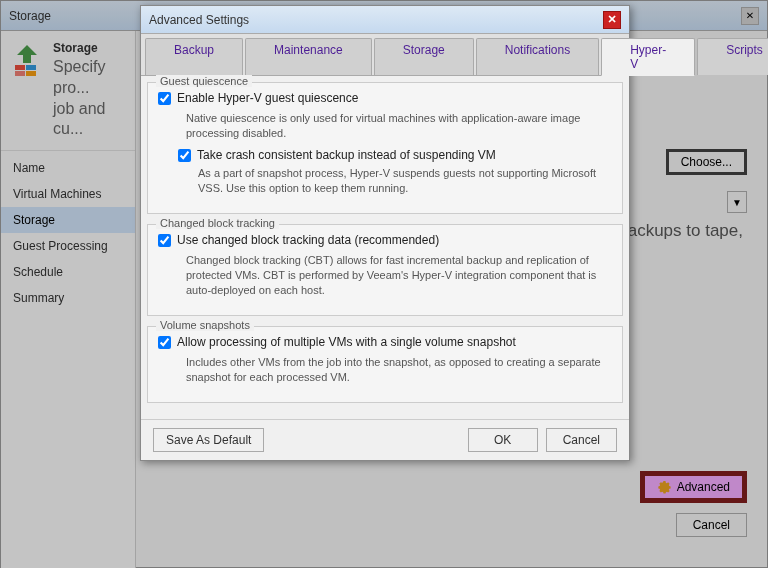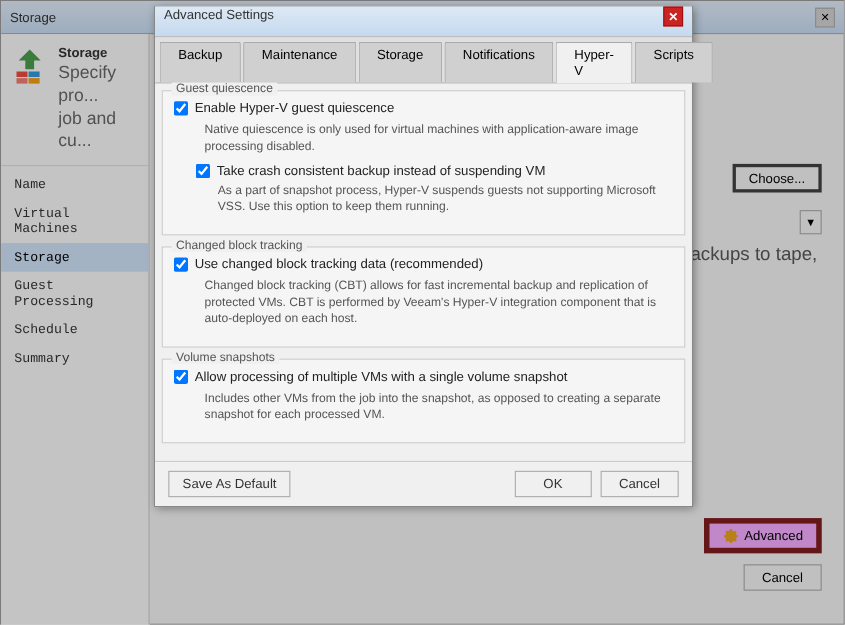--- a/index.html
+++ b/index.html
@@ -94,21 +94,20 @@
 
     .sidebar-nav {
       padding: 4px 0;
     }
 
     .sidebar-item {
       padding: 6px 12px;
       cursor: pointer;
       color: #333;
       font-size: 12px;
-      font-family: Liberation Mono, monospace;
     }
 
     .sidebar-item.active {
       background: #cde0f5;
       color: #000;
     }
 
     
     .main-area {
       position: absolute;
@@ -139,21 +138,21 @@
       width: 490px;
       background: #f0f0f0;
       border: 1px solid #888;
       box-shadow: 2px 2px 8px rgba(0,0,0,0.4);
     }
 
     .dialog-titlebar {
       background: linear-gradient(to bottom, #dde9f5, #c5d9ef);
       height: 28px;
       display: flex;
-      align-items: flex-start;
+      align-items: center;
       justify-content: space-between;
       padding: 0 8px;
       border-bottom: 1px solid #aaa;
     }
 
     .dialog-title {
       font-size: 12px;
       color: #333;
       font-weight: normal;
     }
@@ -174,27 +173,27 @@
 
     
     .tabs-container {
       display: flex;
       background: #e0e0e0;
       border-bottom: 1px solid #aaa;
       padding: 4px 4px 0 4px;
     }
 
     .tab {
-      padding: 4px 16px;
+      padding: 4px 28px;
       background: #d0d0d0;
       border: 1px solid #aaa;
       border-bottom: none;
       cursor: pointer;
       font-size: 12px;
-      color: #000000;
+      color: #4c1d95;
       margin-right: 2px;
       border-radius: 2px 2px 0 0;
     }
 
     .tab.active {
       background: #f0f0f0;
       border-bottom: 1px solid #f0f0f0;
       margin-bottom: -1px;
       z-index: 1;
     }

